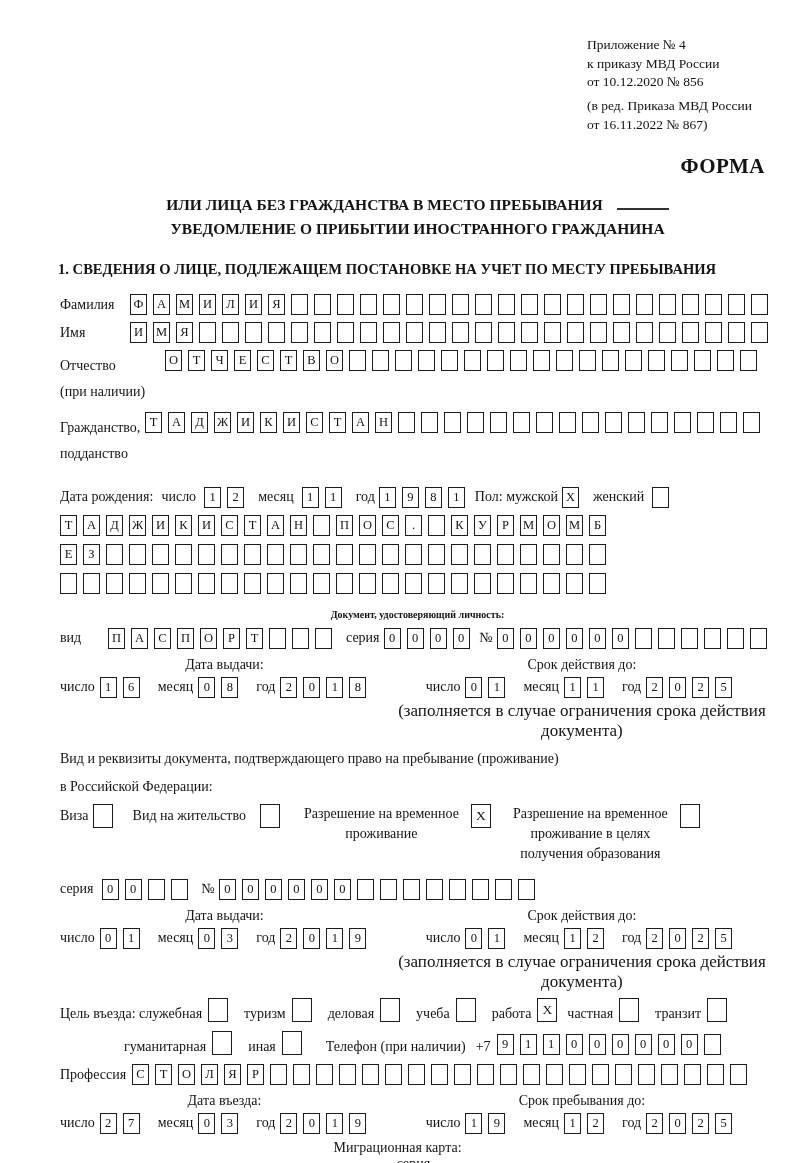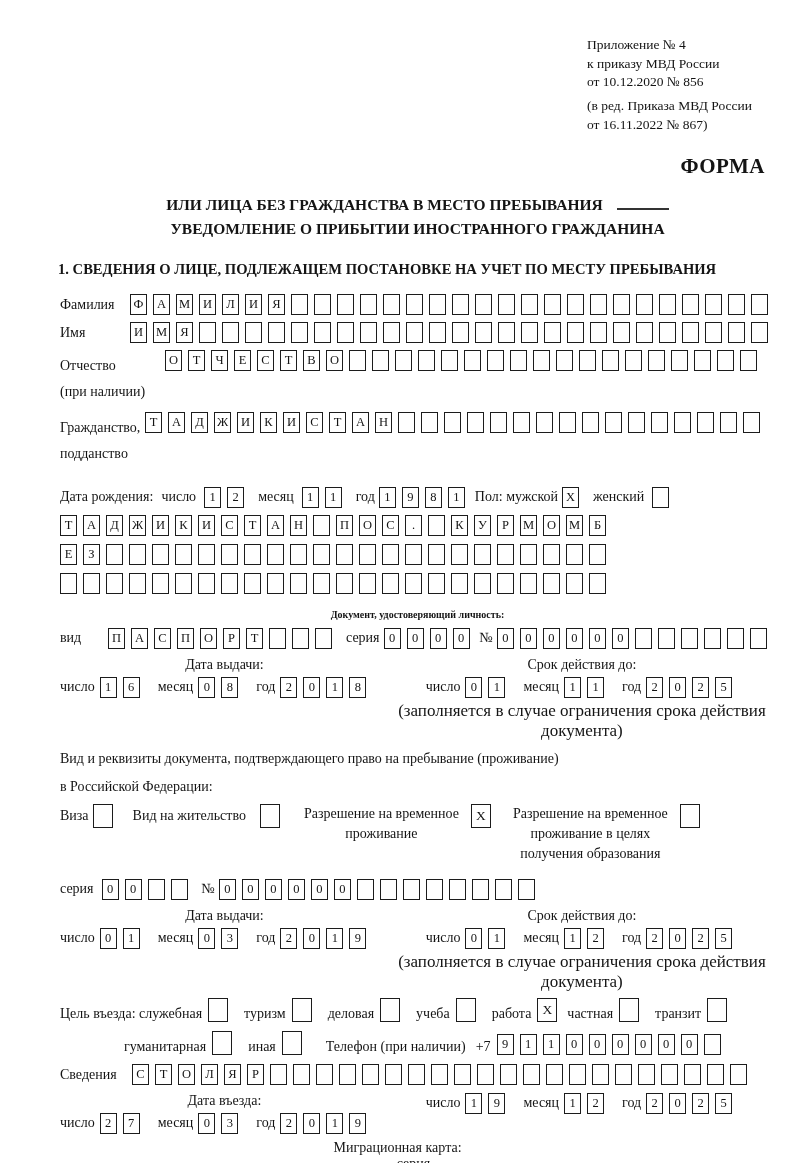--- a/index.html
+++ b/index.html
@@ -567,21 +567,21 @@
         <span class="cell">0</span>
         <span class="cell">0</span>
         <span class="cell">0</span>
         <span class="cell">0</span>
         <span class="cell">0</span>
         <span class="cell"></span>
       </span>
   </div>
 
   <div class="frow">
-    <div class="flabel w70" style="width:72px;">Сведения</div>
+    <div class="flabel w70" style="width:72px;">Профессия</div>
     <div class="cells">
         <span class="cell">С</span>
         <span class="cell">Т</span>
         <span class="cell">О</span>
         <span class="cell">Л</span>
         <span class="cell">Я</span>
         <span class="cell">Р</span>
         <span class="cell"></span>
         <span class="cell"></span>
         <span class="cell"></span>
@@ -623,20 +623,21 @@
         <span class="lbl">год</span>
         <span class="cells">
             <span class="cell">2</span>
             <span class="cell">0</span>
             <span class="cell">1</span>
             <span class="cell">9</span>
           </span>
       </div>
     </div>
     <div class="dcol-right">
+      <div class="dhead">Срок пребывания до:</div>
       <div class="dfields" style="justify-content:center;">
         <span class="lbl">число</span>
         <span class="cells gap">
             <span class="cell">1</span>
             <span class="cell">9</span>
           </span>
         <span class="lbl">месяц</span>
         <span class="cells gap">
             <span class="cell">1</span>
             <span class="cell">2</span>

